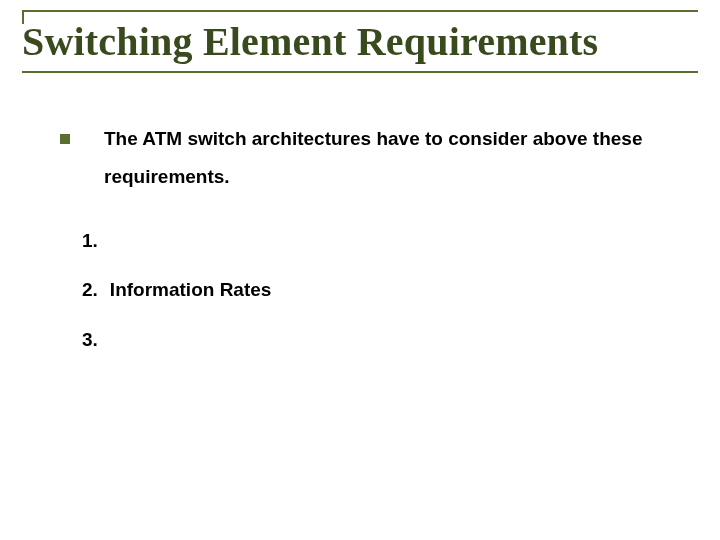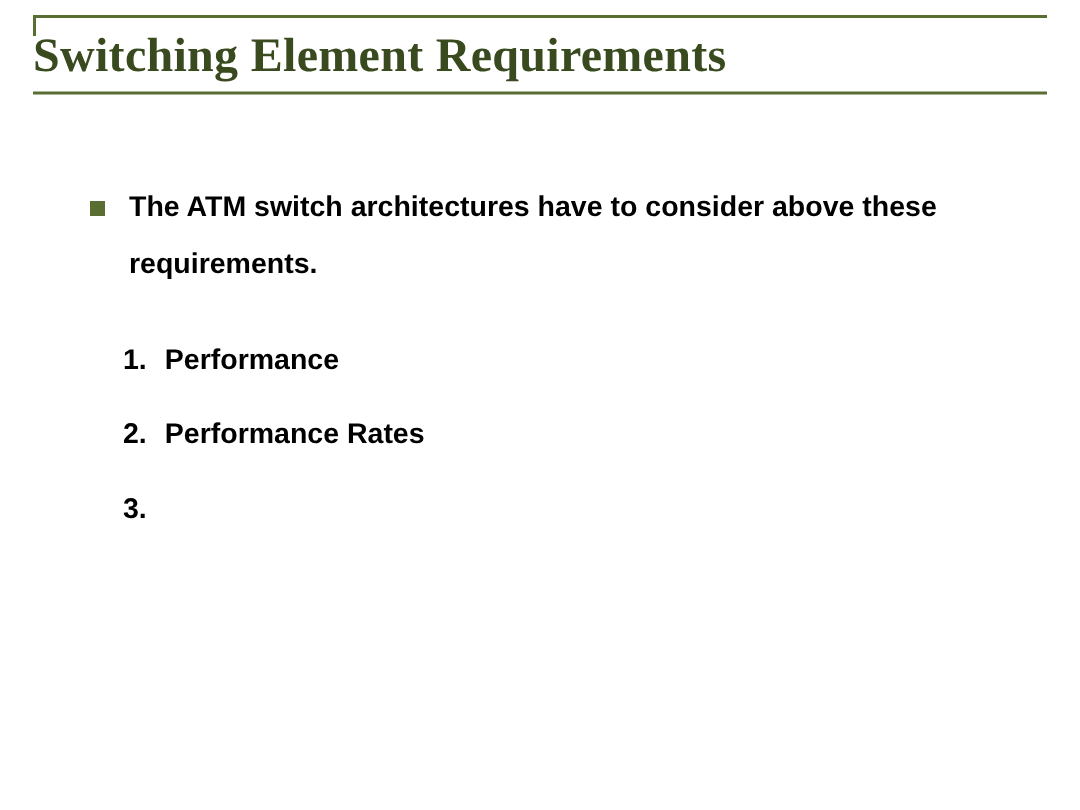--- a/index.html
+++ b/index.html
@@ -36,41 +36,41 @@
     left: 0;
     top: 0;
     width: 2px;
     height: 14px;
     background: #5b6e32;
   }
   .title-text {
     margin: 0;
     padding: 8px 0 4px 0;
     font-family: "Times New Roman", Times, serif;
-    font-size: 32px;
+    font-size: 40px;
     font-weight: bold;
     color: #3a4a1f;
     letter-spacing: 0.2px;
   }
   .title-rule-bottom {
     height: 2px;
     background: #5b6e32;
     margin-top: 2px;
   }
   .body {
     position: absolute;
     left: 60px;
     top: 120px;
     width: 620px;
     color: #000000;
   }
   .bullet-row {
     display: flex;
     align-items: flex-start;
-    gap: 16px;
+    gap: 34px;
     font-size: 19px;
     font-weight: bold;
     line-height: 2.0;
   }
   .bullet-square {
     width: 10px;
     height: 10px;
     background: #5b6e32;
     flex: 0 0 auto;
     margin-top: 14px;
@@ -107,25 +107,24 @@
 
   <div class="body">
     <div class="bullet-row">
       <span class="bullet-square"></span>
       <span class="bullet-text">The ATM switch architectures have to  consider above these requirements.</span>
     </div>
 
     <div class="numbered">
       <div class="num-row">
         <span class="num">1.</span>
-        <span>Performance</span>
       </div>
       <div class="num-row">
         <span class="num">2.</span>
-        <span>Performance Rates</span>
+        <span>Information Rates</span>
       </div>
       <div class="num-row">
         <span class="num">3.</span>
       </div>
     </div>
   </div>
 
 </div>
 
 </body></html>

